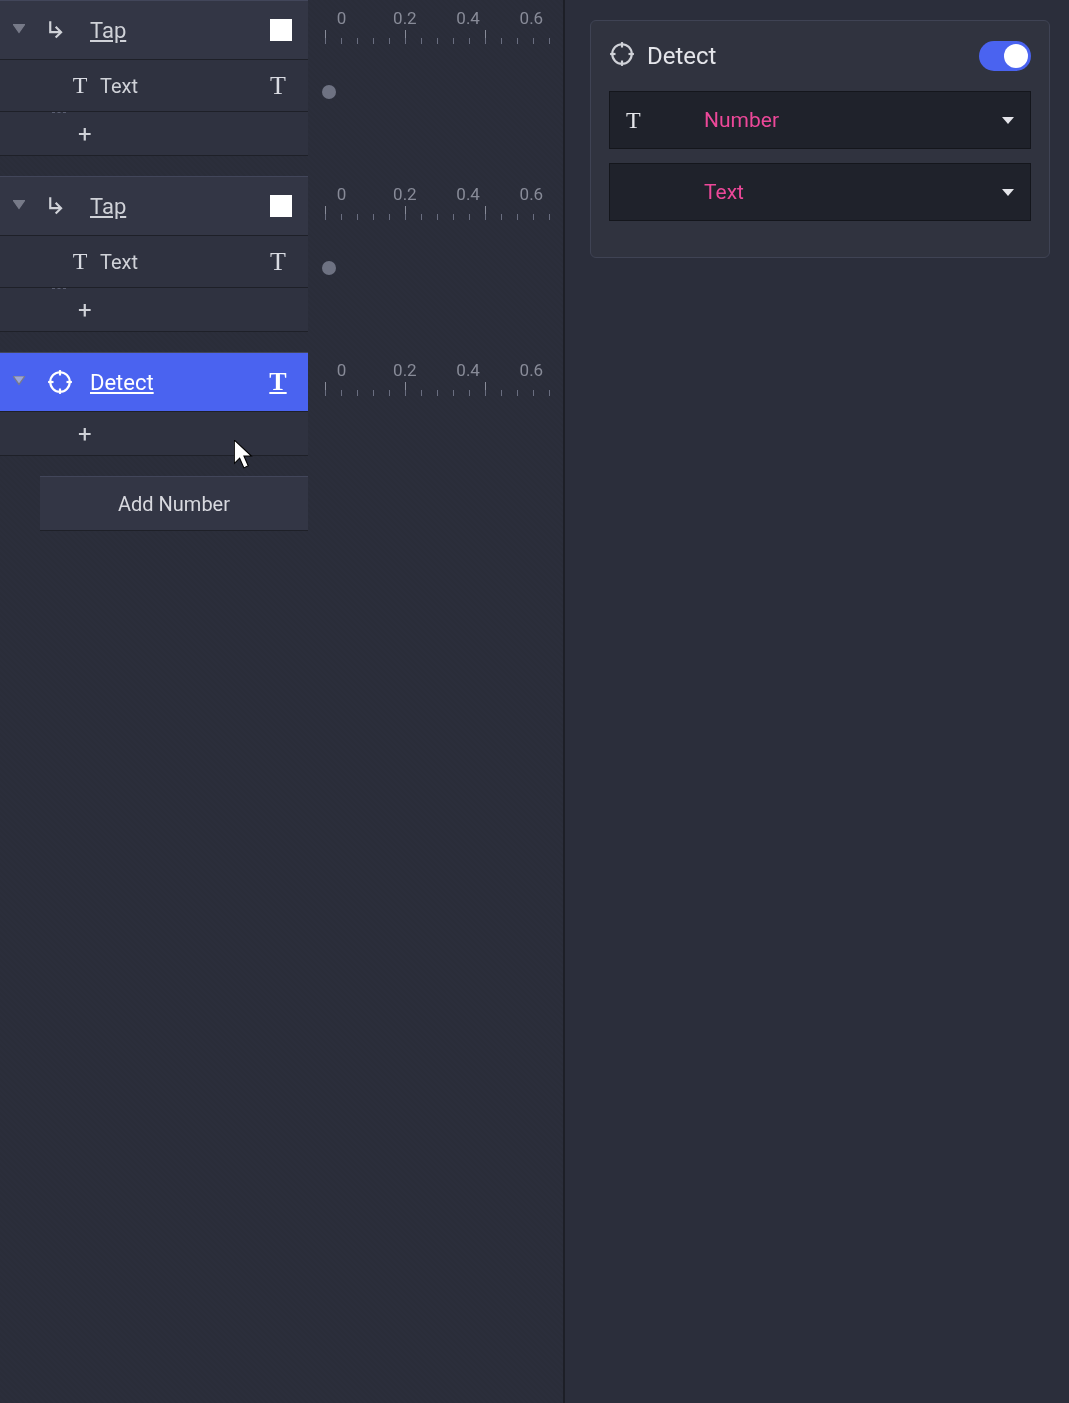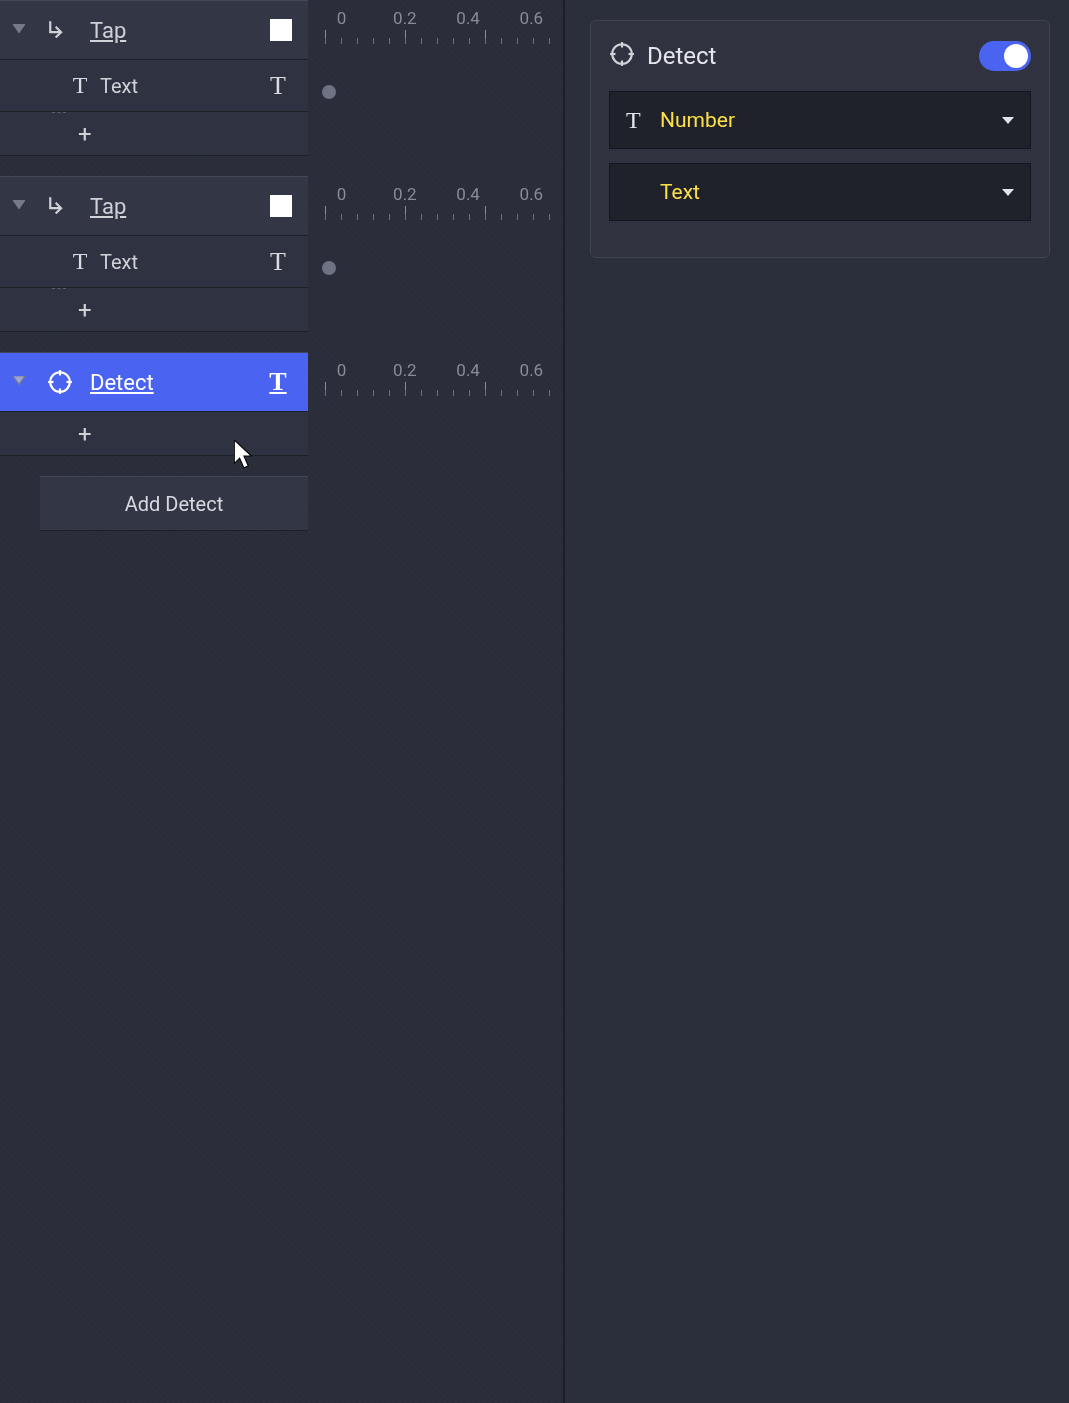--- a/index.html
+++ b/index.html
@@ -159,21 +159,21 @@
   .dropdown {
     height:58px; background:#1f222b;
     border:1px solid #14161c;
     display:flex; align-items:center;
     margin-bottom:14px;
     padding: 0 16px;
   }
   .dropdown .dd-icon {
     width:34px; font-family: Georgia, serif; font-size:24px; color:#e4e5ea;
   }
-  .dropdown .dd-label { flex:1; font-size:21px; color:#fde047; }
+  .dropdown .dd-label { flex:1; font-size:21px; color:#ec4899;margin-left:44px; }
   .dropdown .caret {
     width:0;height:0;border-left:6px solid transparent;border-right:6px solid transparent;
     border-top:7px solid #e4e5ea;
   }
 
   .cursor-arrow {
     position:absolute; width:22px; height:30px;
   }
 
   
@@ -286,21 +286,21 @@
     <div class="ruler">
       <span class="ruler-tick">0</span>
       <span class="ruler-tick">0.2</span>
       <span class="ruler-tick">0.4</span>
       <span class="ruler-tick">0.6</span>
     </div>
     <div class="ruler-ticks"></div>
   </div>
 
   <div class="add-trigger">
-    <span>Add Detect</span>
+    <span>Add Number</span>
   </div>
 
   <svg class="cursor-arrow" style="left:234px; top:440px;" viewBox="0 0 20 28">
     <polygon points="0,0 0,22 5,17 9,26 13,24 9,15 16,15" fill="#fff" stroke="#000" stroke-width="1"></polygon>
   </svg>
 </div>
 
 <div class="inspector">
   <div class="insp-header">
     <span>

